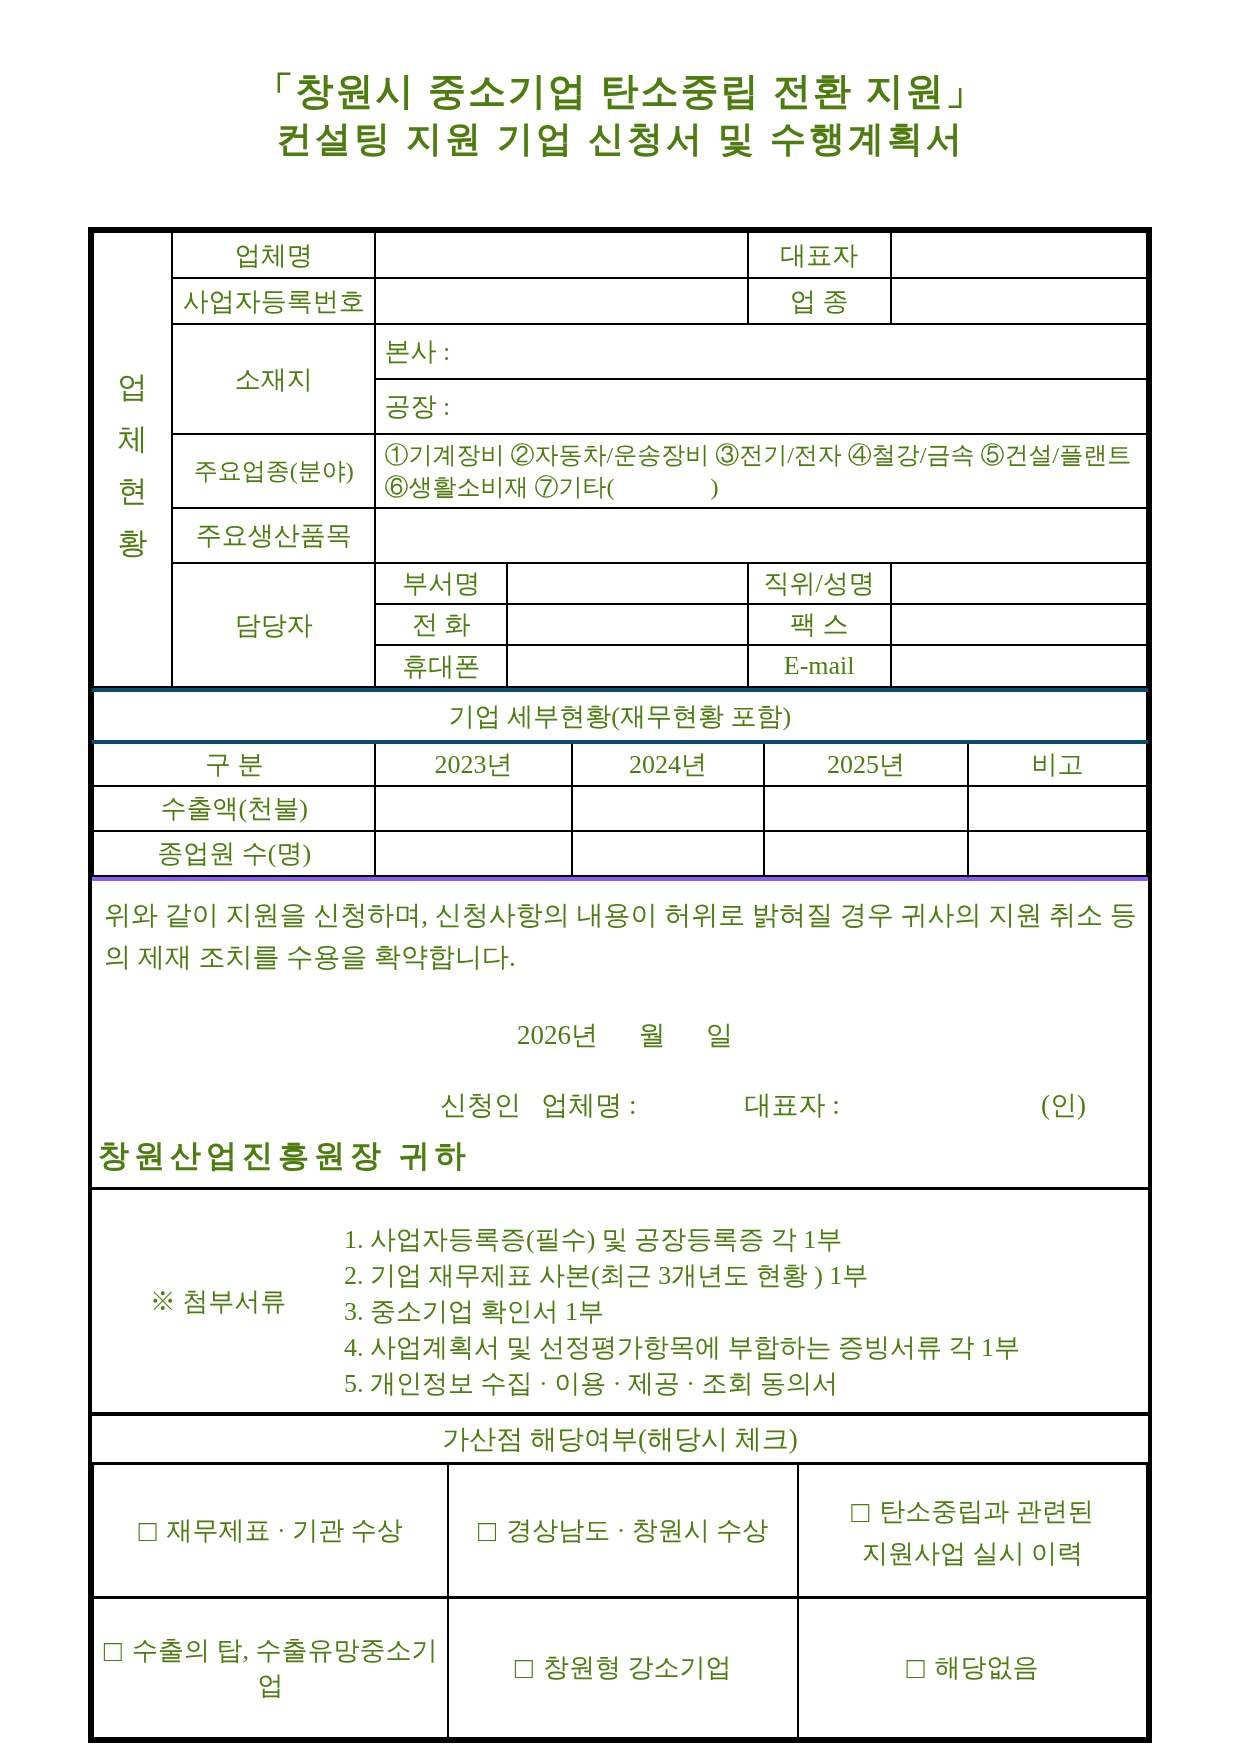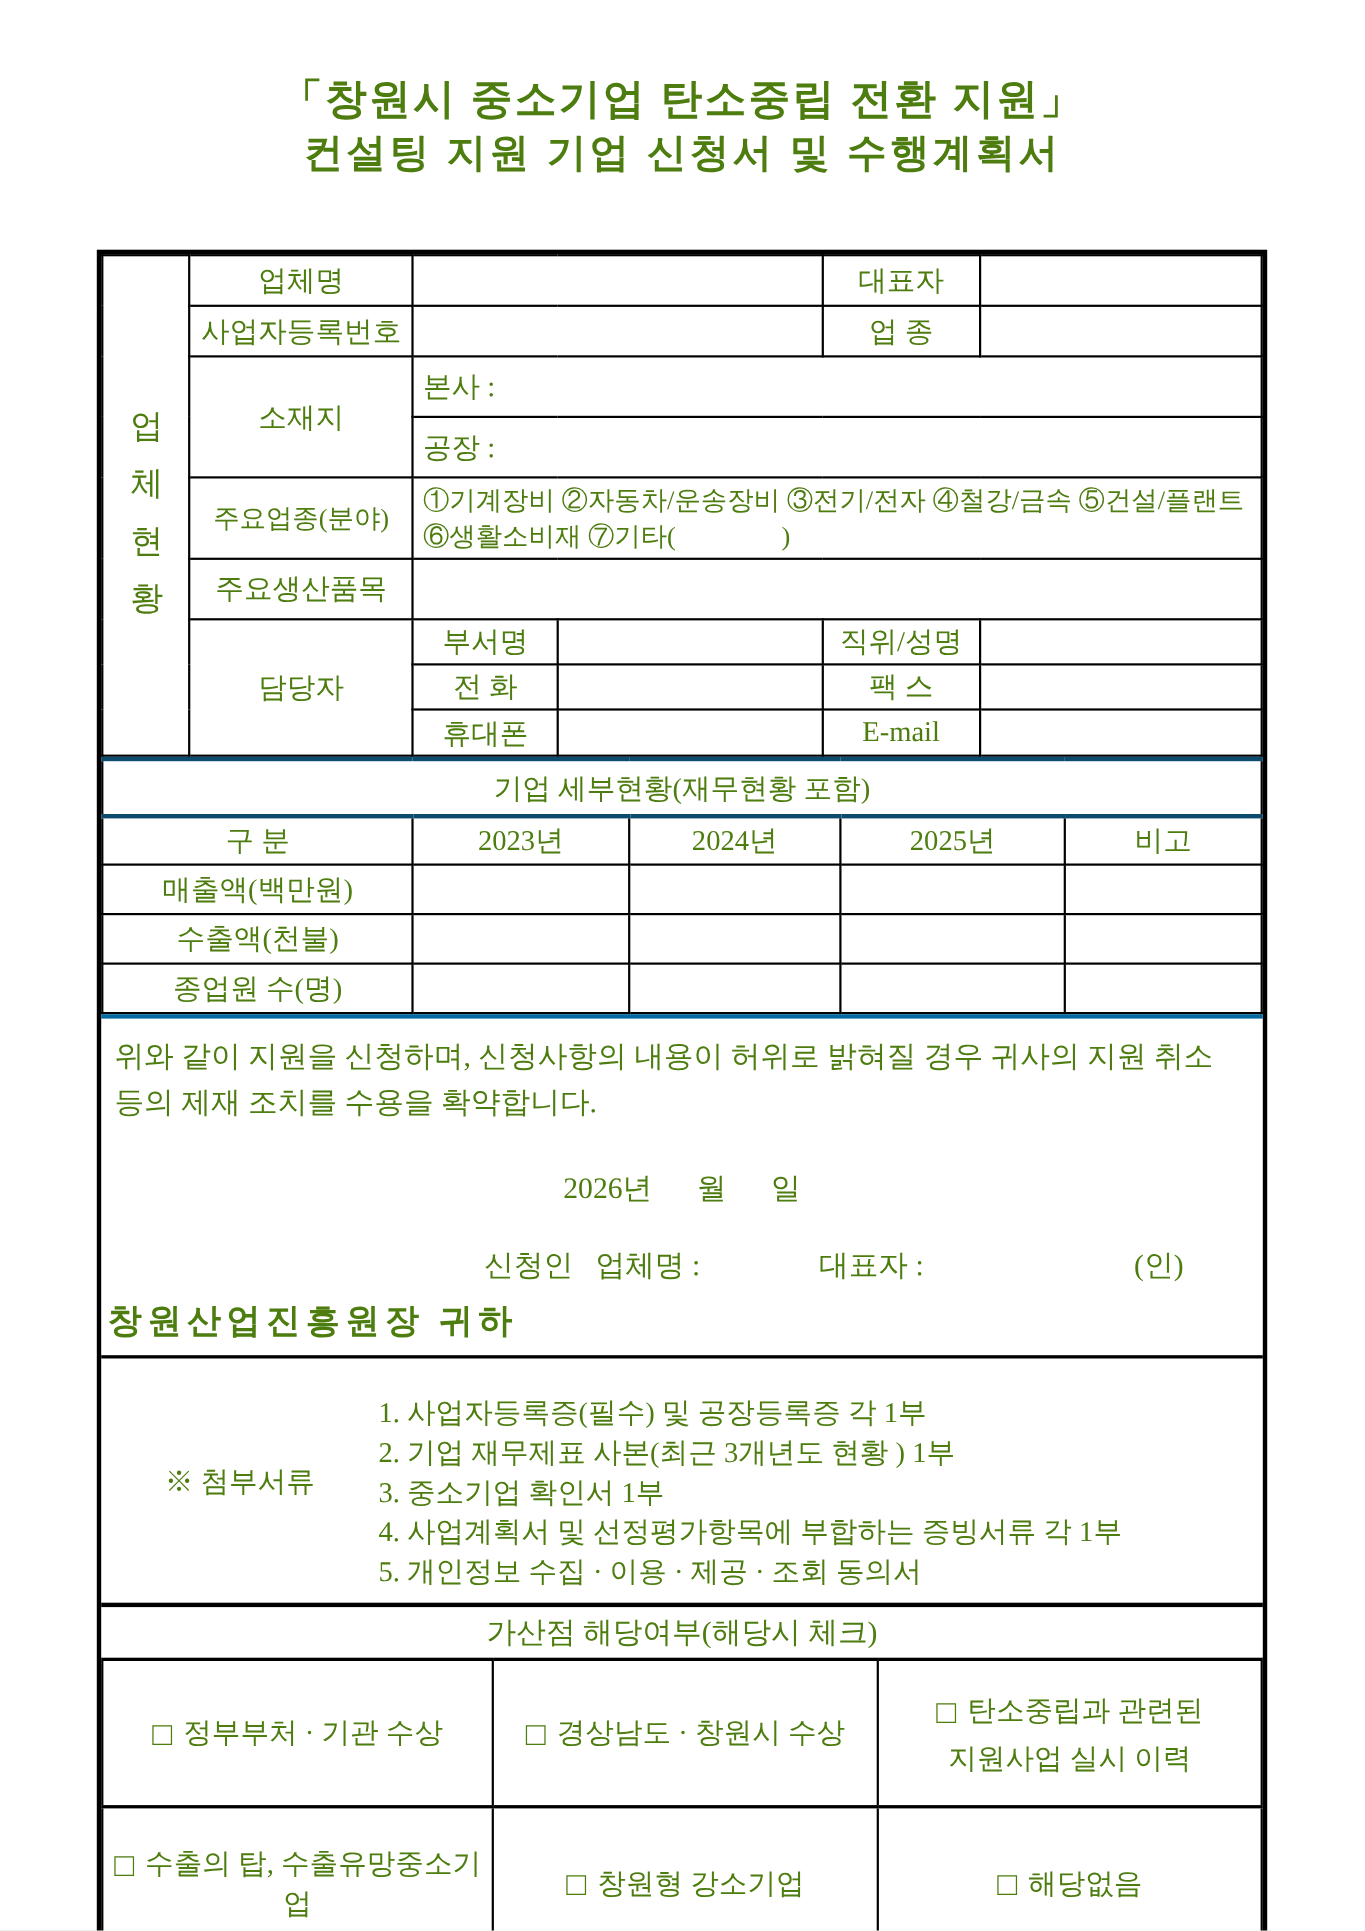--- a/index.html
+++ b/index.html
@@ -41,21 +41,21 @@
   .h46 td{height:46px;} .h55 td{height:55px;} .h74 td{height:74px;}
   .h40 td{height:40px;} .h42 td{height:42px;}
   .h52 td{height:52px;} .h44 td{height:44px;} .h45 td{height:45px;}
 
   
   .f1{width:26.8%;} .f2{width:18.6%;} .f3{width:18.3%;} .f4{width:19.3%;} .f5{width:17.0%;}
 
   .sect-top { border-top:4px solid #0c4a6e; }
 
   .pledge {
-    border-top:4px solid #0369a1; height:310px; padding:14px 10px 8px 10px;
+    border-top:4px solid #8b5cf6; height:310px; padding:14px 0 8px 10px;
     position:relative; font-size:27px;
   }
   .pledge-text { line-height:1.55; padding:0 2px; }
   .date-line { text-align:center; margin-top:38px; }
   .sig-line { display:flex; align-items:center; margin-top:34px; padding-left:338px; }
   .sig-gap1 { margin-left:108px; }
   .sig-seal { margin-left:auto; margin-right:62px; }
   .recipient {
     position:absolute; left:6px; bottom:10px;
     font-weight:bold; font-size:31px; letter-spacing:5px;
@@ -165,27 +165,20 @@
         <td colspan="5" class="lbl sect-top">기업 세부현황(재무현황 포함)</td>
       </tr>
       <tr class="h44">
         <td class="lbl sect-top">구 분</td>
         <td class="lbl sect-top">2023년</td>
         <td class="lbl sect-top">2024년</td>
         <td class="lbl sect-top">2025년</td>
         <td class="lbl sect-top">비고</td>
       </tr>
       <tr class="h45">
-        <td class="lbl">매출액(백만원)</td>
-        <td></td>
-        <td></td>
-        <td></td>
-        <td></td>
-      </tr>
-      <tr class="h45">
         <td class="lbl">수출액(천불)</td>
         <td></td>
         <td></td>
         <td></td>
         <td></td>
       </tr>
       <tr class="h45">
         <td class="lbl">종업원 수(명)</td>
         <td></td>
         <td></td>
@@ -221,21 +214,21 @@
 
     <table class="grid">
       <colgroup>
           <col style="width:33.7%">
           <col style="width:33.2%">
           <col style="width:33.1%">
         </colgroup>
       <tbody>
           <tr class="g-row1">
         <td>
-          <span class="cbx">□</span><span>정부부처 · 기관 수상</span>
+          <span class="cbx">□</span><span>재무제표 · 기관 수상</span>
         </td>
         <td>
           <span class="cbx">□</span><span>경상남도 · 창원시 수상</span>
         </td>
         <td class="two-line">
           <span class="cbx">□</span><span>탄소중립과 관련된</span><br>
           <span>지원사업 실시 이력</span>
         </td>
       </tr>
       <tr class="g-row2">

